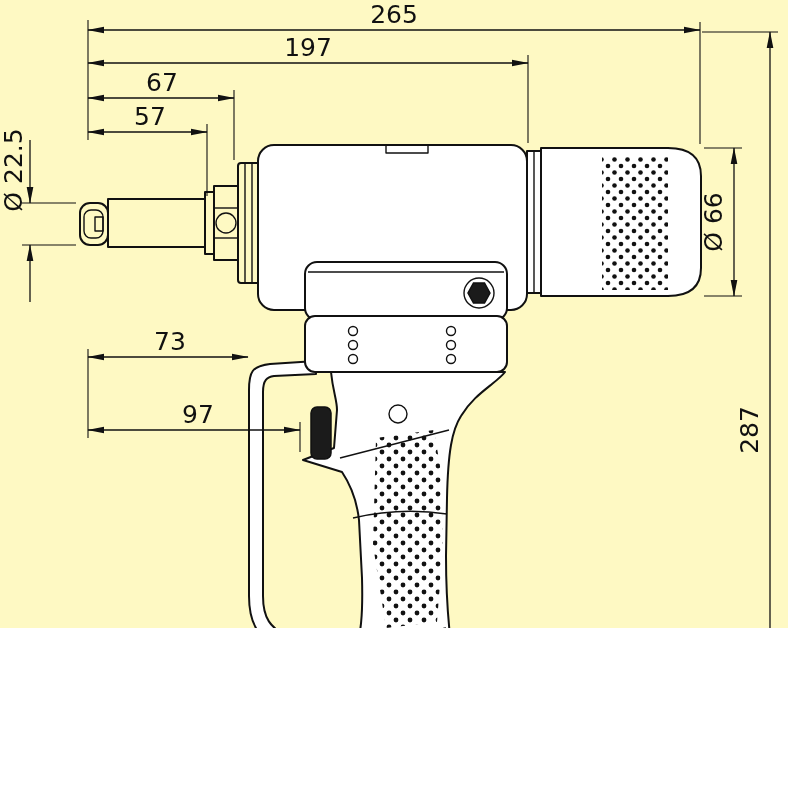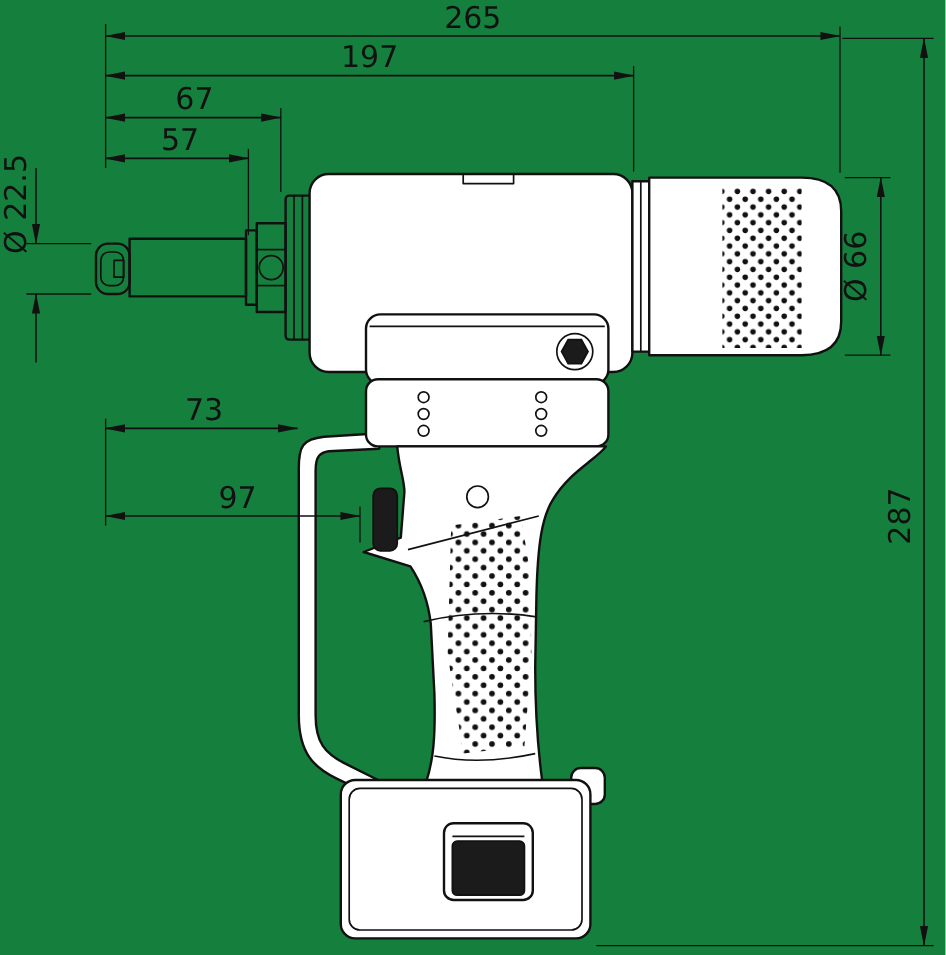--- a/index.html
+++ b/index.html
@@ -1,16 +1,16 @@
 <!DOCTYPE html>
 <html><head>
 <meta charset="utf-8">
 <style>
   html,body{margin:0;padding:0;background:#ffffff;}
-  .stage{width:788px;height:796px;position:relative;background:#15803d;overflow:hidden;
+  .stage{width:788px;height:628px;position:relative;background:#fef9c3;overflow:hidden;
          font-family:"DejaVu Sans", sans-serif;}
   svg{display:block;}
   .outline{fill:none;stroke:#111;stroke-width:2;stroke-linejoin:round;stroke-linecap:round;}
   .outline-f{fill:#fff;stroke:#111;stroke-width:2;stroke-linejoin:round;}
   .thin{fill:none;stroke:#111;stroke-width:1.4;stroke-linejoin:round;}
   .dimline{fill:none;stroke:#111;stroke-width:1.3;}
   .extline{fill:none;stroke:#111;stroke-width:1.1;}
   .dark{fill:#1b1b1b;stroke:#111;stroke-width:1.5;}
   text.dim{font-family:"DejaVu Sans", sans-serif;font-size:25px;fill:#111;}
 </style>

